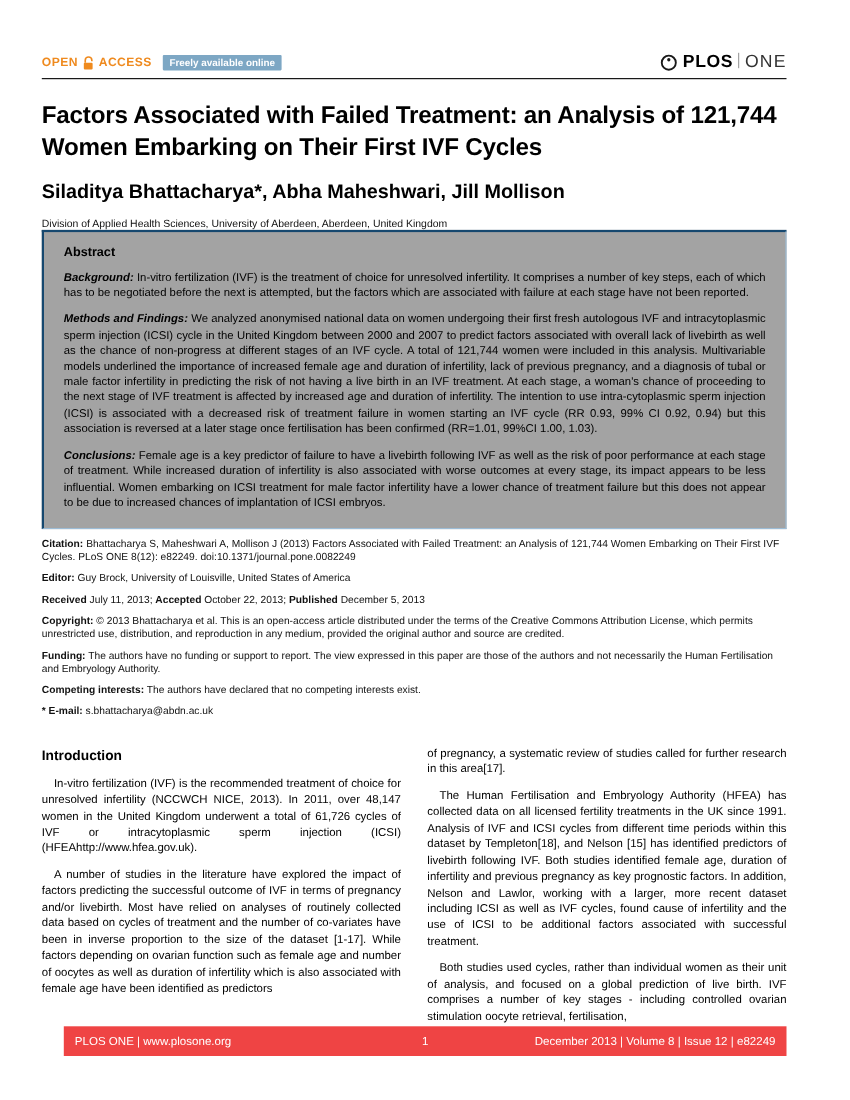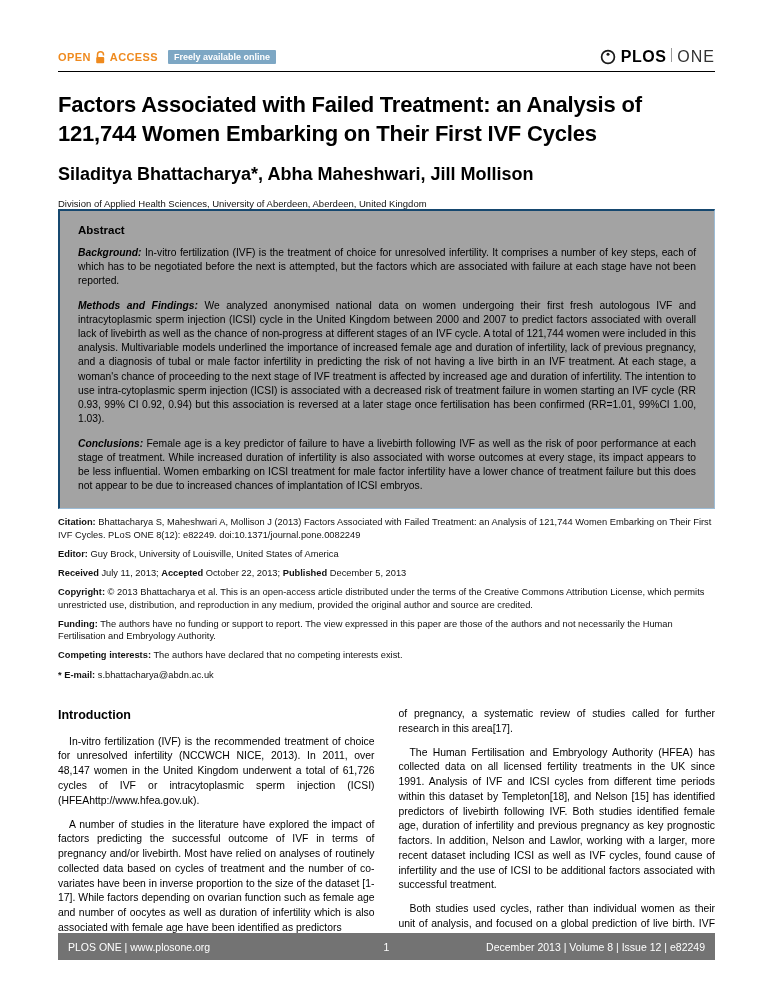--- a/index.html
+++ b/index.html
@@ -5,21 +5,21 @@
   * { margin: 0; padding: 0; box-sizing: border-box; }
   html, body { background: #ffffff; }
   .page {
     position: relative;
     width: 773px;
     height: 1000px;
     margin: 0 auto;
     background: #ffffff;
     font-family: "Liberation Sans", sans-serif;
     color: #000000;
-    padding: 48px 58px 0 58px;
+    padding: 48px 58px 0 38px;
     overflow: hidden;
   }
 
   
   .hdr {
     display: flex;
     justify-content: space-between;
     align-items: center;
     height: 18px;
   }
@@ -111,21 +111,21 @@
   .col p { margin-bottom: 9px; }
   .indent { text-indent: 11px; }
 
   
   .ftr {
     position: absolute;
     left: 58px;
     right: 58px;
     bottom: 40px;
     height: 27px;
-    background: #737373;
+    background: #ef4444;
     color: #ffffff;
     display: flex;
     align-items: center;
     font-size: 10.5px;
     padding: 0 10px;
   }
   .ftr .l { flex: 1; text-align: left; }
   .ftr .c { flex: 0 0 auto; }
   .ftr .r { flex: 1; text-align: right; }
 </style>

